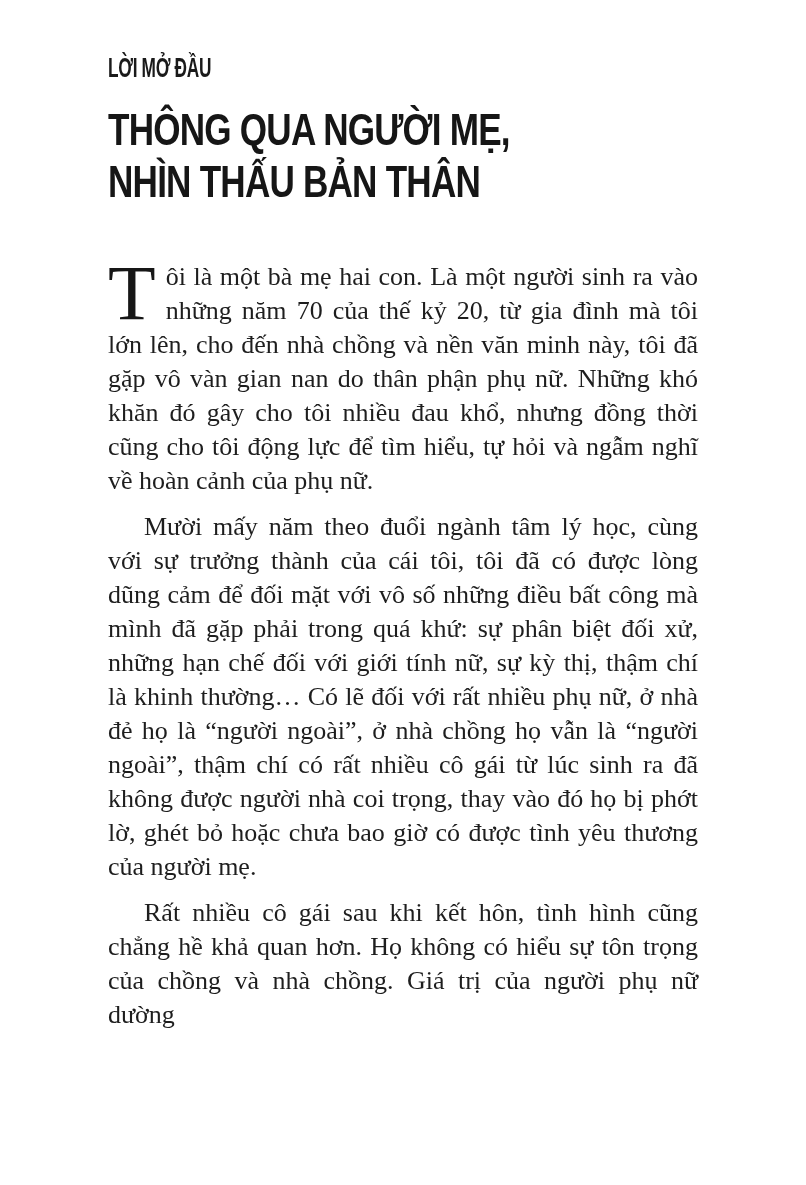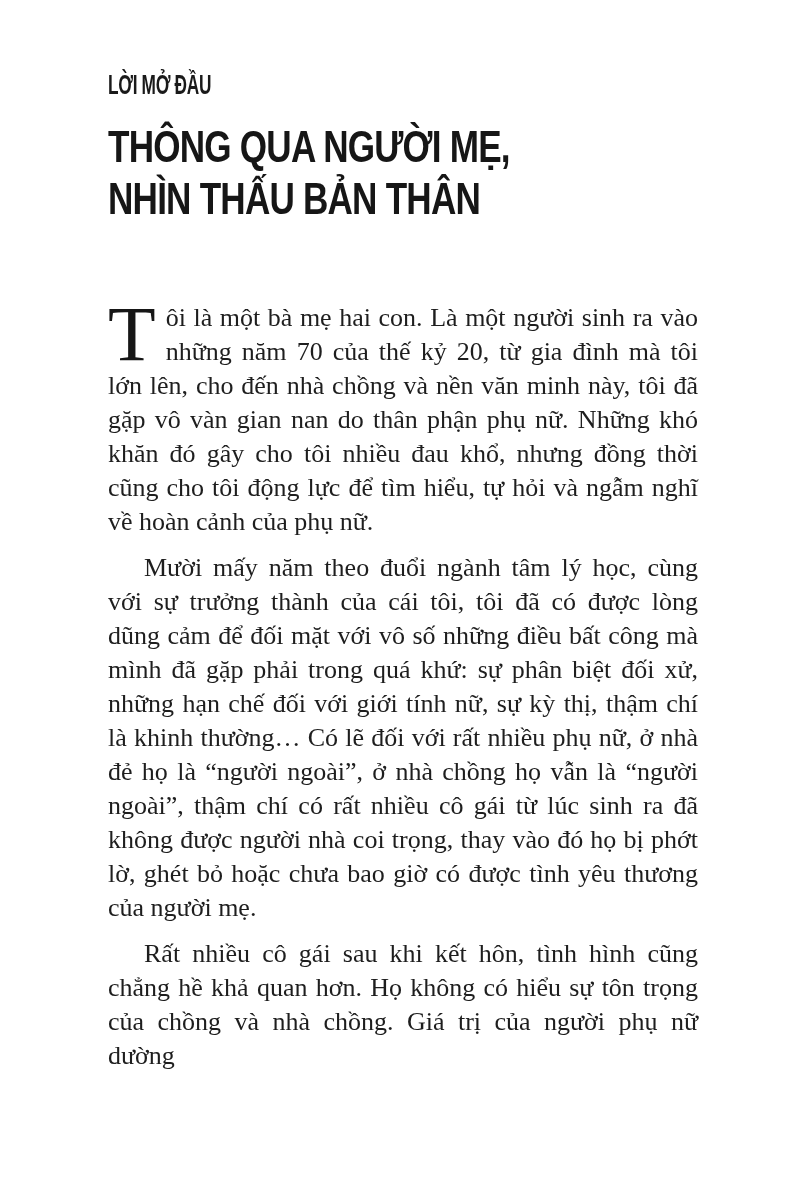--- a/index.html
+++ b/index.html
@@ -7,36 +7,36 @@
     padding: 0;
     background: #ffffff;
   }
   .book-page {
     position: relative;
     width: 806px;
     height: 1185px;
     background: #ffffff;
     overflow: hidden;
     box-sizing: border-box;
-    padding: 72px 108px 0 108px;
+    padding: 55px 108px 0 108px;
   }
   .chapter-kicker {
     font-family: "Liberation Sans", sans-serif;
     font-weight: bold;
     font-size: 27px;
     line-height: 27px;
     letter-spacing: -0.5px;
     color: #1a1a1a;
     transform: scaleX(0.64);
     transform-origin: left top;
     white-space: nowrap;
     margin: 0 0 22px 0;
   }
   .chapter-title {
-    margin: 0 0 76px 0;
+    margin: 0 0 52px 0;
   }
   .chapter-title .title-line {
     display: block;
     font-family: "Liberation Sans", sans-serif;
     font-weight: bold;
     font-size: 45px;
     line-height: 52px;
     letter-spacing: -1px;
     color: #161616;
     transform: scaleX(0.78);

